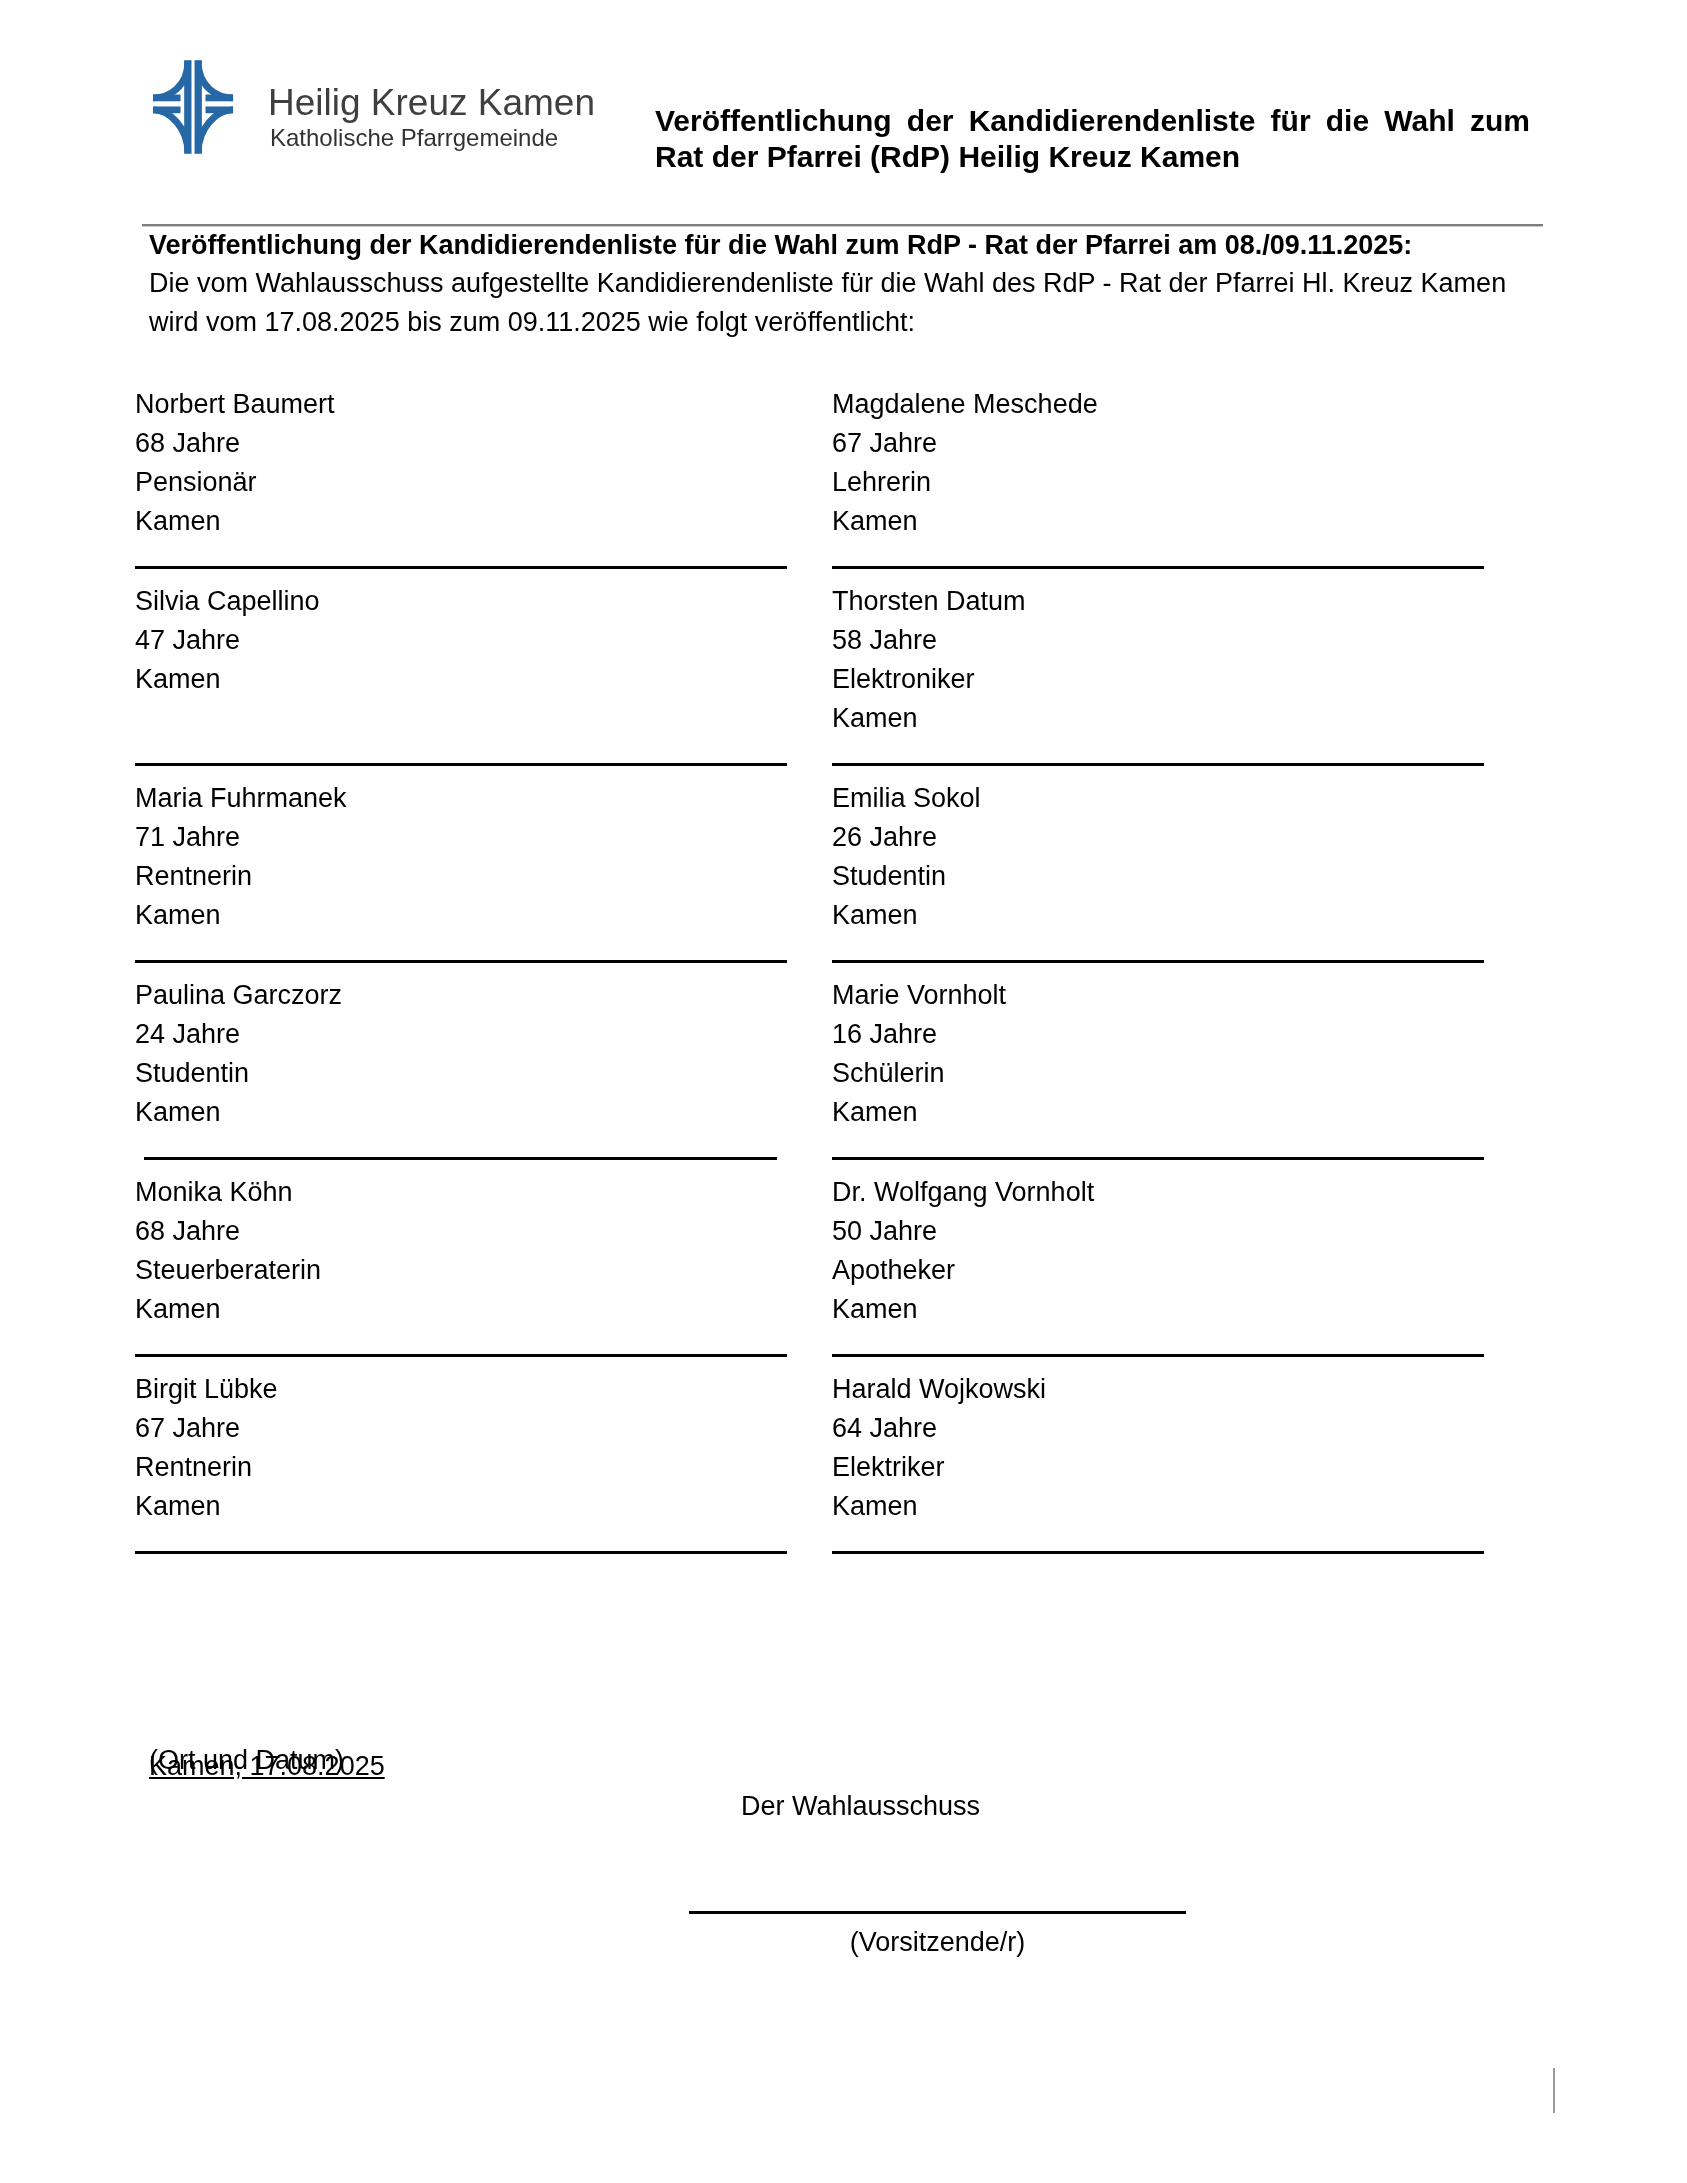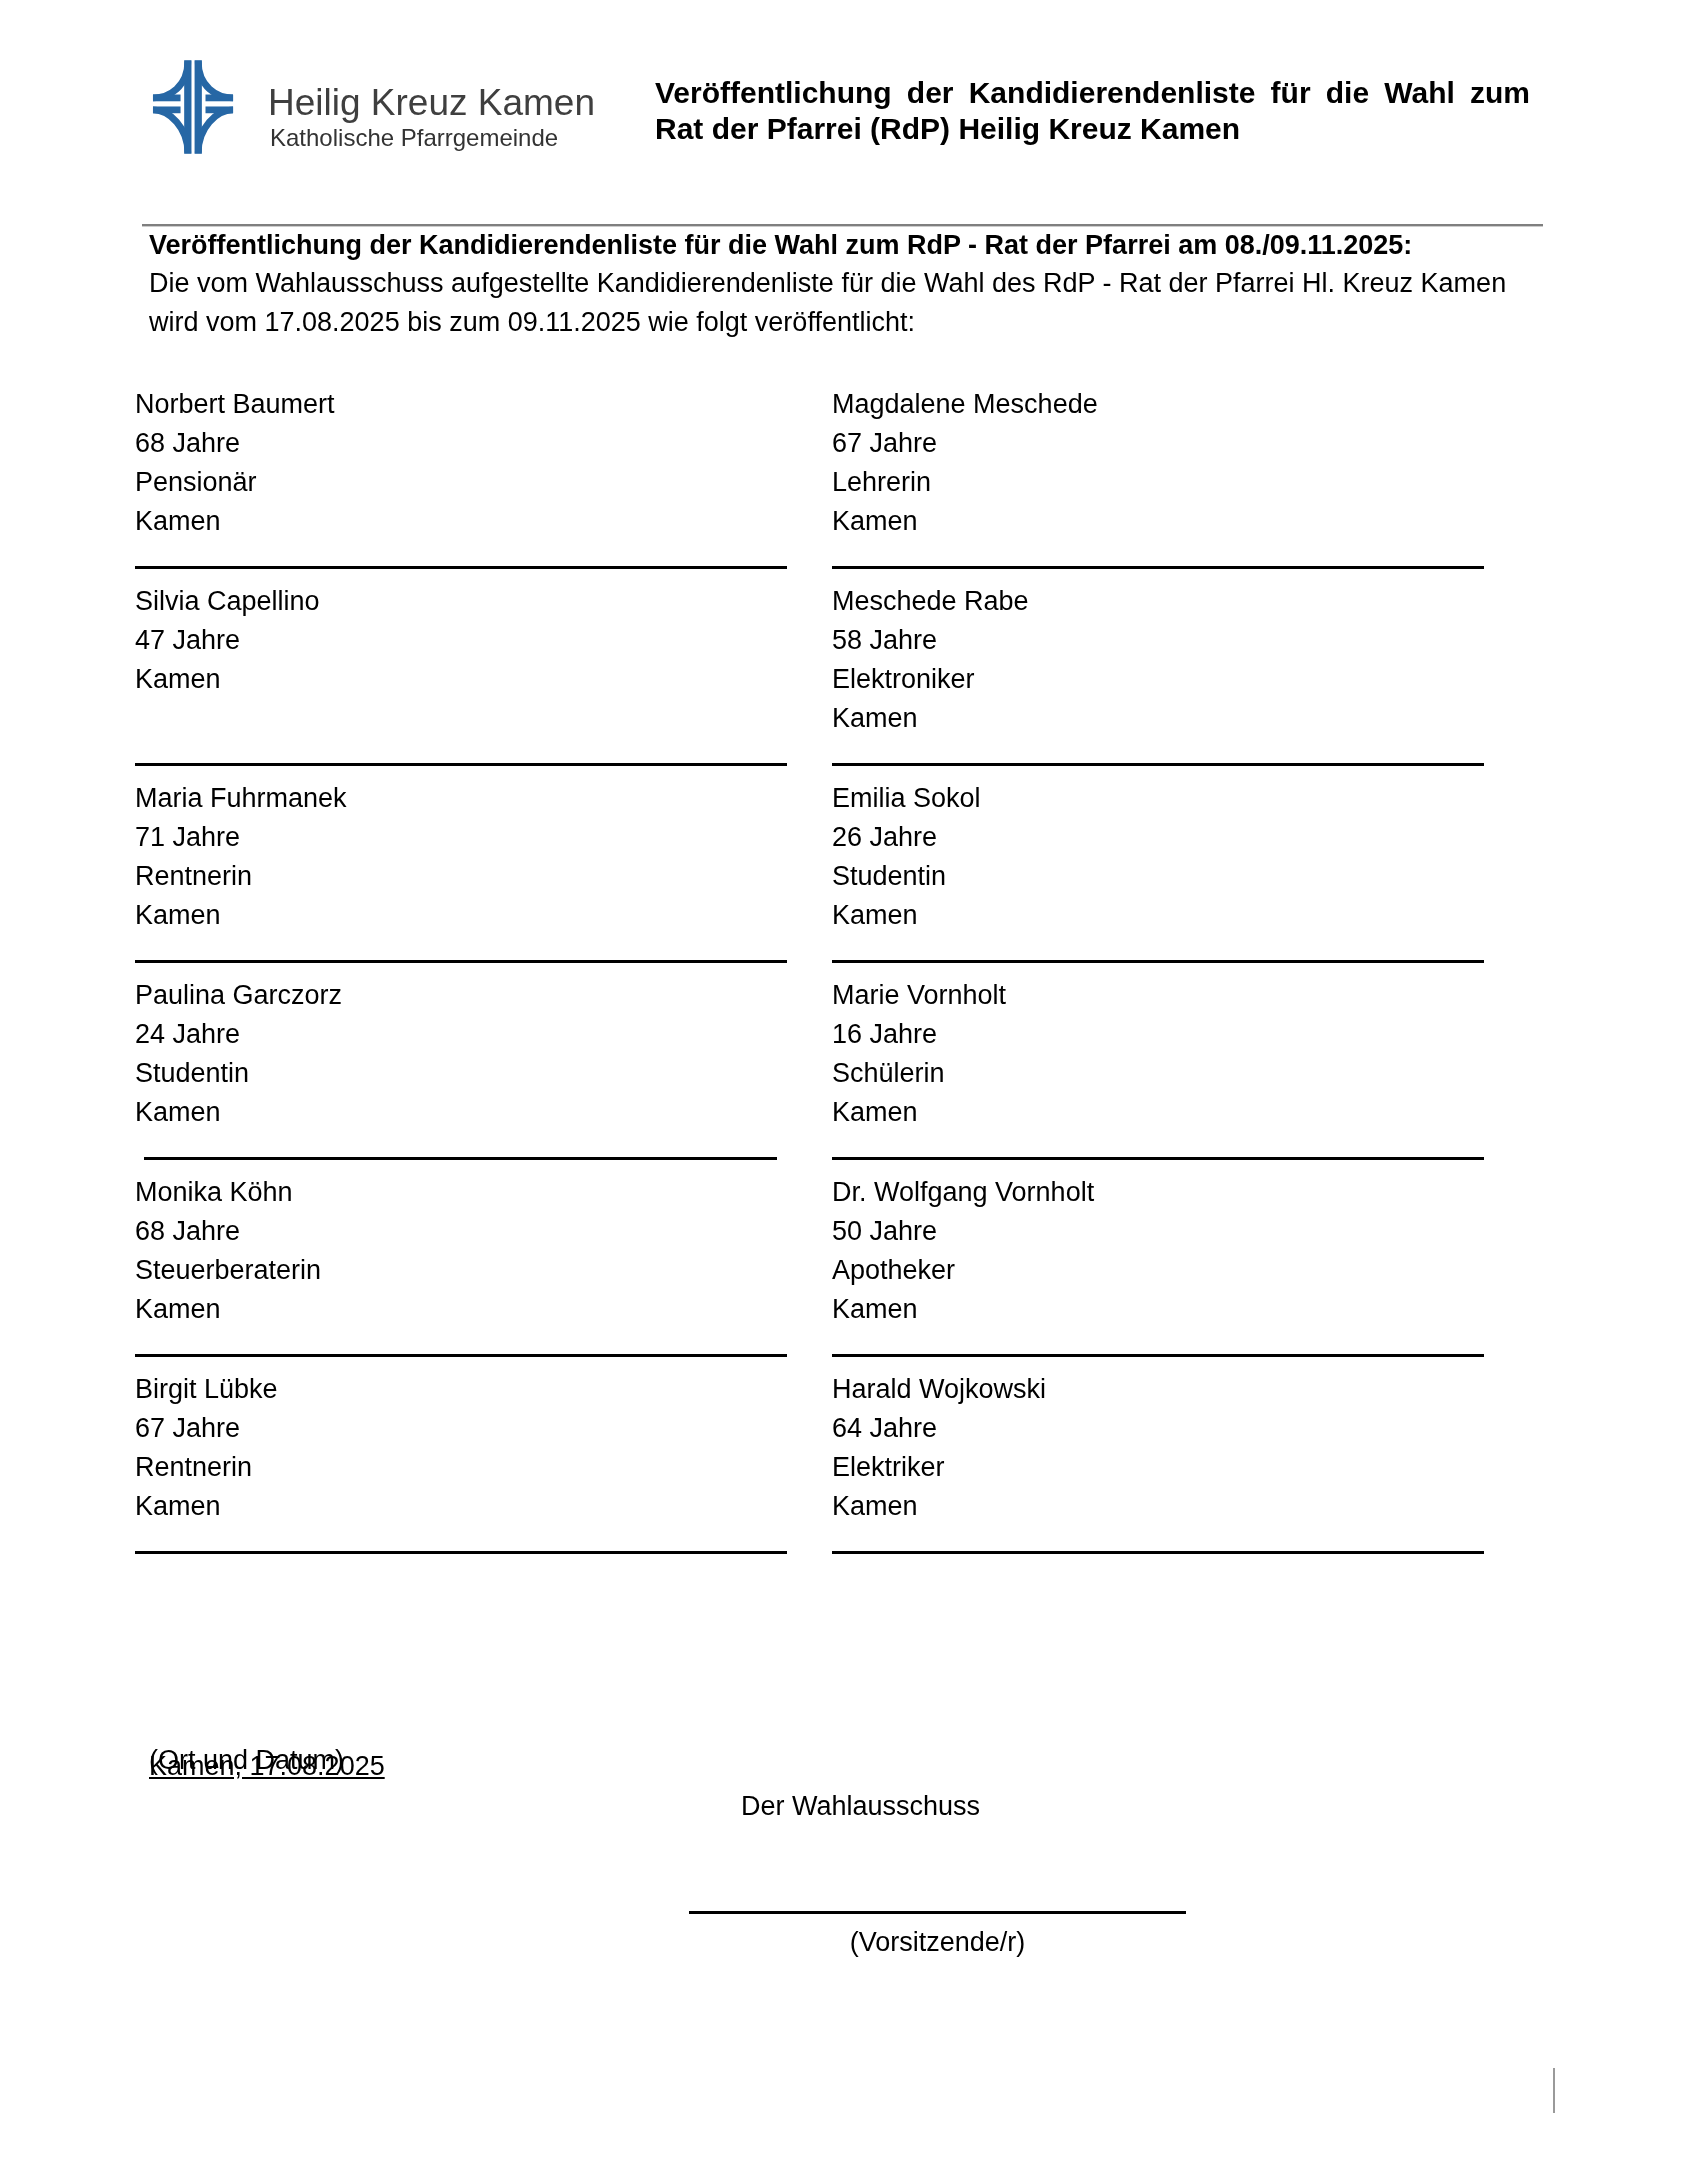--- a/index.html
+++ b/index.html
@@ -23,21 +23,21 @@
   .org-subtitle {
     left: 270px; top: 125px;
     font-size: 24px; line-height: 26.5px; color: #333333;
     white-space: nowrap;
     text-align: right;
   }
   .doc-title {
     left: 655px; top: 75px; width: 875px;
     font-size: 30px; line-height: 36px; font-weight: bold;
   }
-  .doc-title .t1 { text-align: justify; text-align-last: justify; }
+  .doc-title .t1 { text-align: justify; text-align-last: justify; margin-top: 28px; }
   .doc-title .t2 { text-align: left; }
 
   
   .top-divider {
     left: 142px; top: 224px; width: 1401px; height: 3.3px;
     background: linear-gradient(to bottom, #7f7f7f 0 55%, #cccccc 55% 100%);
   }
 
   
   .intro-heading {
@@ -129,21 +129,21 @@
 
   <div class="cell">
     <div class="cl">Silvia Capellino</div>
     <div class="cl">47 Jahre</div>
     <div class="cl"></div>
     <div class="cl">Kamen</div>
     <div class="sep"></div>
   </div>
 
   <div class="cell">
-    <div class="cl">Meschede Rabe</div>
+    <div class="cl">Thorsten Datum</div>
     <div class="cl">58 Jahre</div>
     <div class="cl">Elektroniker</div>
     <div class="cl">Kamen</div>
     <div class="sep"></div>
   </div>
 
   <div class="cell">
     <div class="cl">Maria Fuhrmanek</div>
     <div class="cl">71 Jahre</div>
     <div class="cl">Rentnerin</div>

